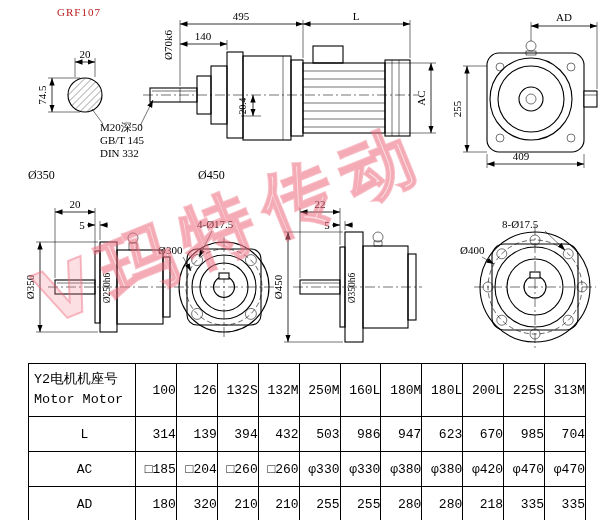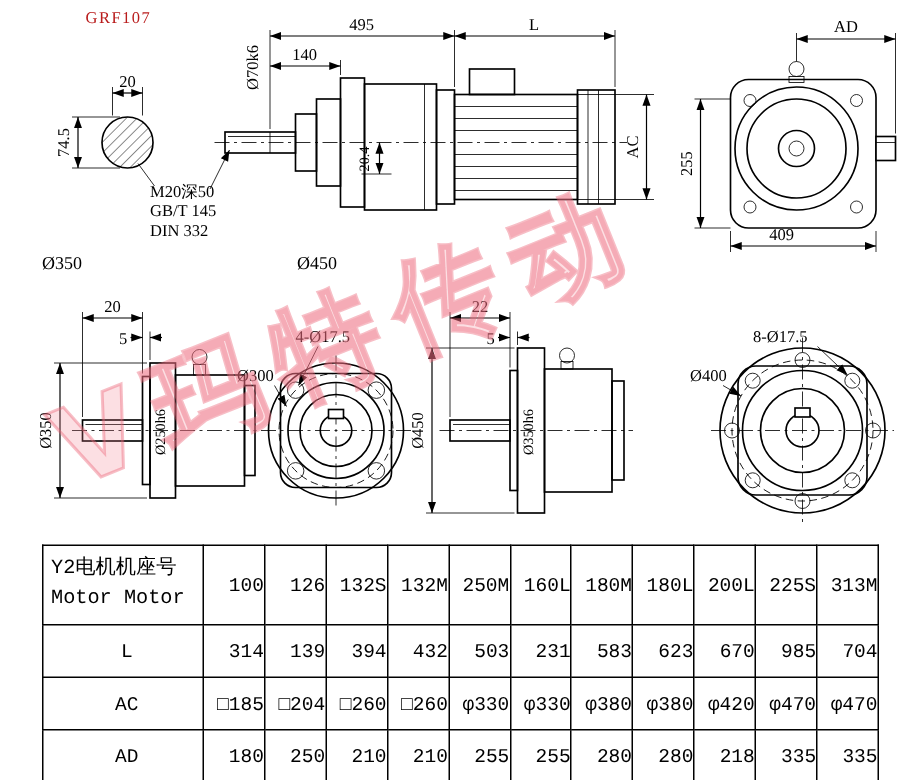--- a/index.html
+++ b/index.html
@@ -271,22 +271,22 @@
           <td>225S</td>
           <td>313M</td>
         </tr>
         <tr>
           <td class="first" style="text-align: center;">L</td>
           <td>314</td>
           <td>139</td>
           <td>394</td>
           <td>432</td>
           <td>503</td>
-          <td>231</td>
-          <td>583</td>
+          <td>986</td>
+          <td>947</td>
           <td>623</td>
           <td>670</td>
           <td>985</td>
           <td>704</td>
         </tr>
         <tr>
           <td class="first" style="text-align: center;">AC</td>
           <td>□185</td>
           <td>□204</td>
           <td>□260</td>
@@ -295,21 +295,21 @@
           <td>φ330</td>
           <td>φ380</td>
           <td>φ380</td>
           <td>φ420</td>
           <td>φ470</td>
           <td>φ470</td>
         </tr>
         <tr>
           <td class="first" style="text-align: center;">AD</td>
           <td>180</td>
-          <td>250</td>
+          <td>320</td>
           <td>210</td>
           <td>210</td>
           <td>255</td>
           <td>255</td>
           <td>280</td>
           <td>280</td>
           <td>218</td>
           <td>335</td>
           <td>335</td>
         </tr>

